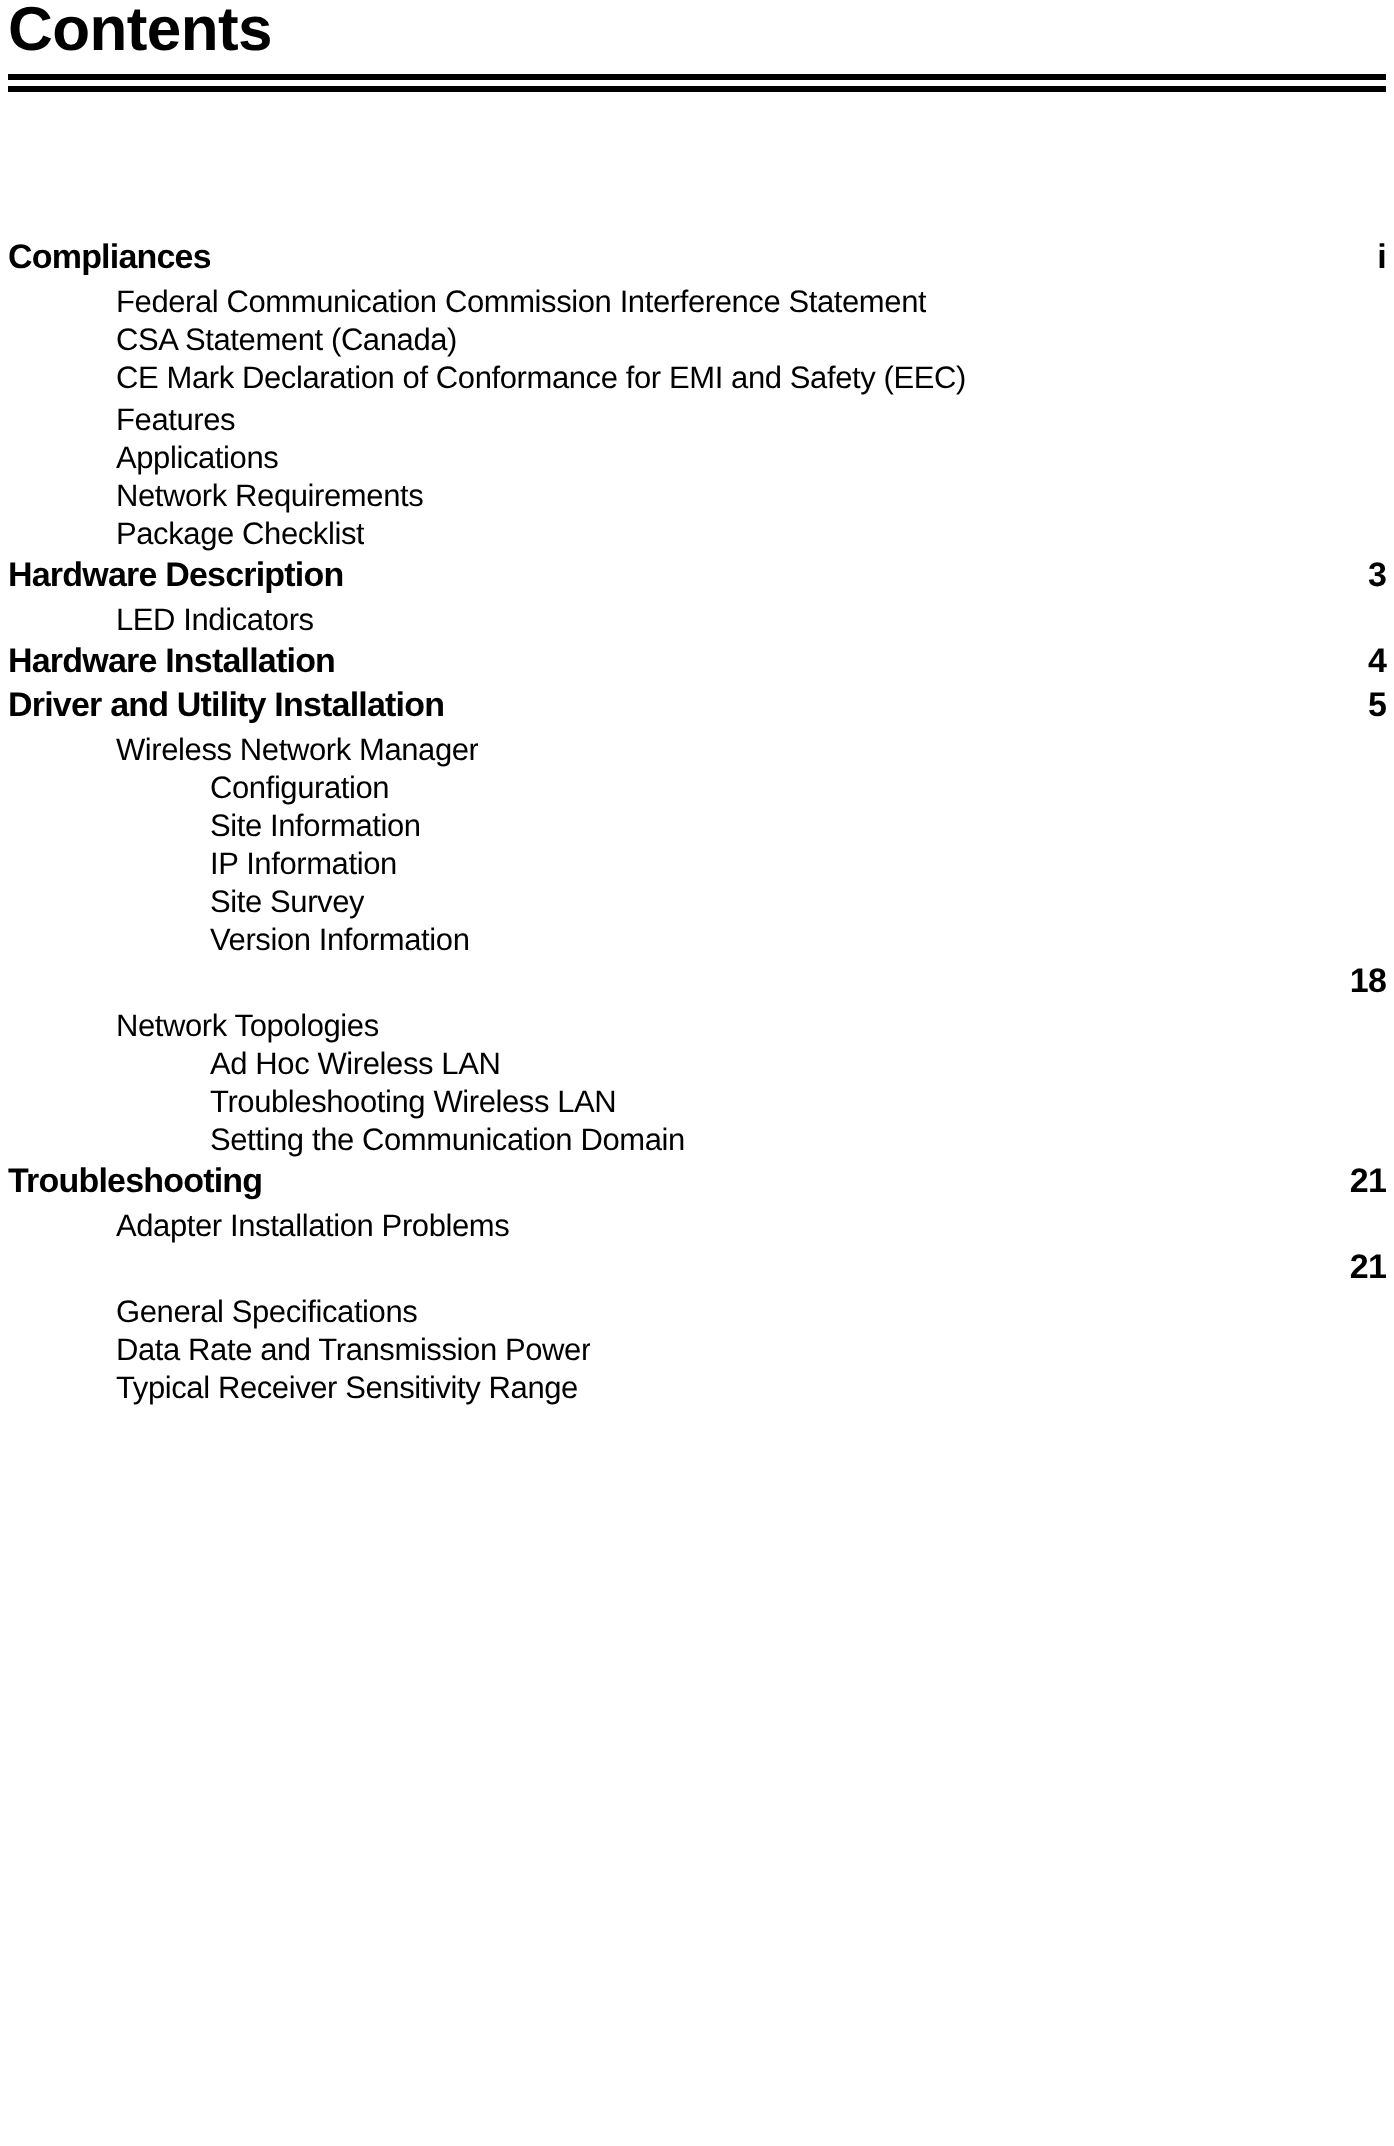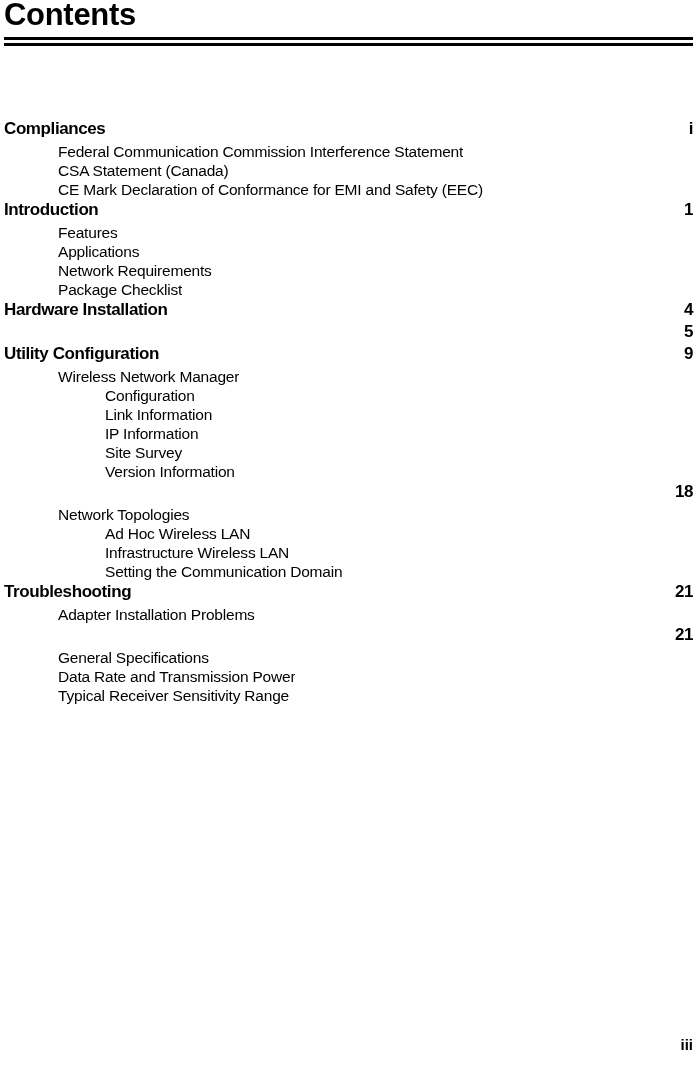--- a/index.html
+++ b/index.html
@@ -157,71 +157,73 @@
         <div class="toc-row lvl1">
           <span class="label">CSA Statement (Canada)</span>
           <span class="filler"></span>
         </div>
         <div class="toc-row lvl1">
           <span class="label">CE Mark Declaration of Conformance for EMI and Safety (EEC)</span>
           <span class="filler"></span>
         </div>
       </div>
       <div class="toc-group">
-        <div class="toc-row lvl0">
-          <span class="label">Introduction</span>
-          <span class="filler"></span>
-          <span class="page-num">1</span>
-        </div>
         <div class="toc-row lvl1 lvl1-first">
           <span class="label">Features</span>
           <span class="filler"></span>
         </div>
         <div class="toc-row lvl1">
           <span class="label">Applications</span>
           <span class="filler"></span>
         </div>
         <div class="toc-row lvl1">
           <span class="label">Network Requirements</span>
           <span class="filler"></span>
         </div>
         <div class="toc-row lvl1">
           <span class="label">Package Checklist</span>
           <span class="filler"></span>
         </div>
       </div>
       <div class="toc-group">
         <div class="toc-row lvl0">
+          <span class="label">Hardware Description</span>
+          <span class="filler"></span>
+          <span class="page-num">3</span>
+        </div>
+        <div class="toc-row lvl1 lvl1-first">
+          <span class="label">LED Indicators</span>
+          <span class="filler"></span>
+        </div>
+      </div>
+      <div class="toc-group">
+        <div class="toc-row lvl0">
           <span class="label">Hardware Installation</span>
           <span class="filler"></span>
           <span class="page-num">4</span>
         </div>
       </div>
       <div class="toc-group">
         <div class="toc-row lvl0">
+          <span class="label">Driver and Utility Installation</span>
           <span class="filler"></span>
           <span class="page-num">5</span>
         </div>
       </div>
       <div class="toc-group">
-        <div class="toc-row lvl0">
-          <span class="label">Utility Configuration</span>
-          <span class="filler"></span>
-          <span class="page-num">9</span>
-        </div>
         <div class="toc-row lvl1 lvl1-first">
           <span class="label">Wireless Network Manager</span>
           <span class="filler"></span>
         </div>
         <div class="toc-row lvl2">
           <span class="label">Configuration</span>
           <span class="filler"></span>
         </div>
         <div class="toc-row lvl2">
-          <span class="label">Link Information</span>
+          <span class="label">Site Information</span>
           <span class="filler"></span>
         </div>
         <div class="toc-row lvl2">
           <span class="label">IP Information</span>
           <span class="filler"></span>
         </div>
         <div class="toc-row lvl2">
           <span class="label">Site Survey</span>
           <span class="filler"></span>
         </div>
@@ -237,21 +239,21 @@
         </div>
         <div class="toc-row lvl1 lvl1-first">
           <span class="label">Network Topologies</span>
           <span class="filler"></span>
         </div>
         <div class="toc-row lvl2">
           <span class="label">Ad Hoc Wireless LAN</span>
           <span class="filler"></span>
         </div>
         <div class="toc-row lvl2">
-          <span class="label">Infrastructure Wireless LAN</span>
+          <span class="label">Troubleshooting Wireless LAN</span>
           <span class="filler"></span>
         </div>
         <div class="toc-row lvl2">
           <span class="label">Setting the Communication Domain</span>
           <span class="filler"></span>
         </div>
       </div>
       <div class="toc-group">
         <div class="toc-row lvl0">
           <span class="label">Troubleshooting</span>
@@ -278,15 +280,14 @@
           <span class="label">Data Rate and Transmission Power</span>
           <span class="filler"></span>
         </div>
         <div class="toc-row lvl1">
           <span class="label">Typical Receiver Sensitivity Range</span>
           <span class="filler"></span>
         </div>
       </div>
     </div>
 
-  <div class="footer">iii</div>
 
 </div>
 
 </body></html>

